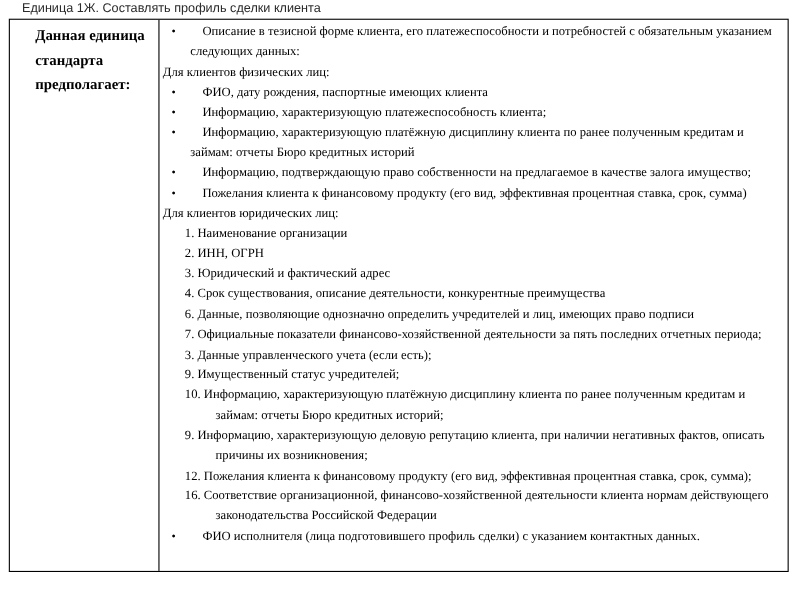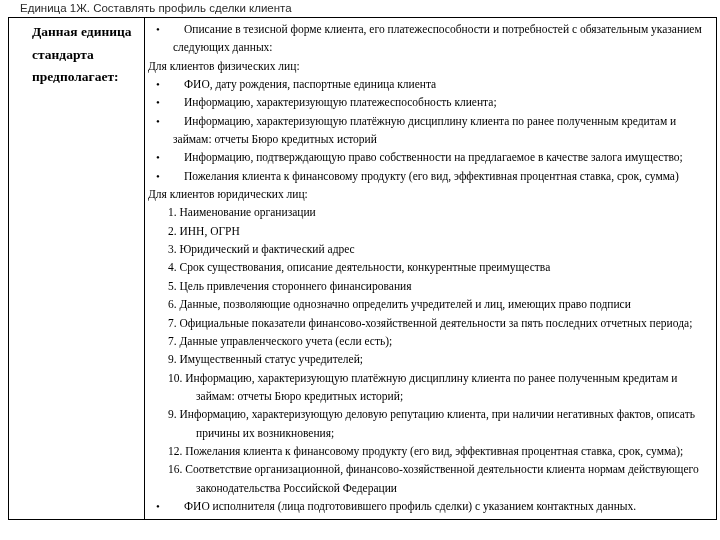--- a/index.html
+++ b/index.html
@@ -91,34 +91,33 @@
   <div class="std-table">
 
     <div class="cell cell-left">
       <span>Данная единица стандарта предполагает:</span>
     </div>
 
     <div class="cell cell-right">
       <div>
           <div class="item item-bullet"><span class="bullet-glyph">•</span><span>Описание в тезисной форме клиента, его платежеспособности и потребностей с обязательным указанием следующих данных:</span></div>
           <div class="item item-plain"><span>Для клиентов физических лиц:</span></div>
-          <div class="item item-bullet"><span class="bullet-glyph">•</span><span>ФИО, дату рождения, паспортные единица клиента</span></div>
+          <div class="item item-bullet"><span class="bullet-glyph">•</span><span>ФИО, дату рождения, паспортные имеющих клиента</span></div>
           <div class="item item-bullet"><span class="bullet-glyph">•</span><span>Информацию, характеризующую платежеспособность клиента;</span></div>
           <div class="item item-bullet"><span class="bullet-glyph">•</span><span>Информацию, характеризующую платёжную дисциплину клиента по ранее полученным кредитам и займам: отчеты Бюро кредитных историй</span></div>
           <div class="item item-bullet"><span class="bullet-glyph">•</span><span>Информацию, подтверждающую право собственности на предлагаемое в качестве залога имущество;</span></div>
           <div class="item item-bullet"><span class="bullet-glyph">•</span><span>Пожелания клиента к финансовому продукту (его вид, эффективная процентная ставка, срок, сумма)</span></div>
           <div class="item item-plain"><span>Для клиентов юридических лиц:</span></div>
           <div class="item item-numbered"><span>1. Наименование организации</span></div>
           <div class="item item-numbered"><span>2. ИНН, ОГРН</span></div>
           <div class="item item-numbered"><span>3. Юридический и фактический адрес</span></div>
           <div class="item item-numbered"><span>4. Срок существования, описание деятельности, конкурентные преимущества</span></div>
-          <div class="item item-numbered"><span>5. Цель привлечения стороннего финансирования</span></div>
           <div class="item item-numbered"><span>6. Данные, позволяющие однозначно определить учредителей и лиц, имеющих право подписи</span></div>
           <div class="item item-numbered"><span>7. Официальные показатели финансово-хозяйственной деятельности за пять последних отчетных периода;</span></div>
-          <div class="item item-numbered"><span>7. Данные управленческого учета (если есть);</span></div>
+          <div class="item item-numbered"><span>3. Данные управленческого учета (если есть);</span></div>
           <div class="item item-numbered"><span>9. Имущественный статус учредителей;</span></div>
           <div class="item item-numbered"><span>10. Информацию, характеризующую платёжную дисциплину клиента по ранее полученным кредитам и займам: отчеты Бюро кредитных историй;</span></div>
           <div class="item item-numbered"><span>9. Информацию, характеризующую деловую репутацию клиента, при наличии негативных фактов, описать причины их возникновения;</span></div>
           <div class="item item-numbered"><span>12. Пожелания клиента к финансовому продукту (его вид, эффективная процентная ставка, срок, сумма);</span></div>
           <div class="item item-numbered"><span>16. Соответствие организационной, финансово-хозяйственной деятельности клиента нормам действующего законодательства Российской Федерации</span></div>
           <div class="item item-bullet"><span class="bullet-glyph">•</span><span>ФИО исполнителя (лица подготовившего профиль сделки) с указанием контактных данных.</span></div>
         </div>
     </div>
 
   </div>

